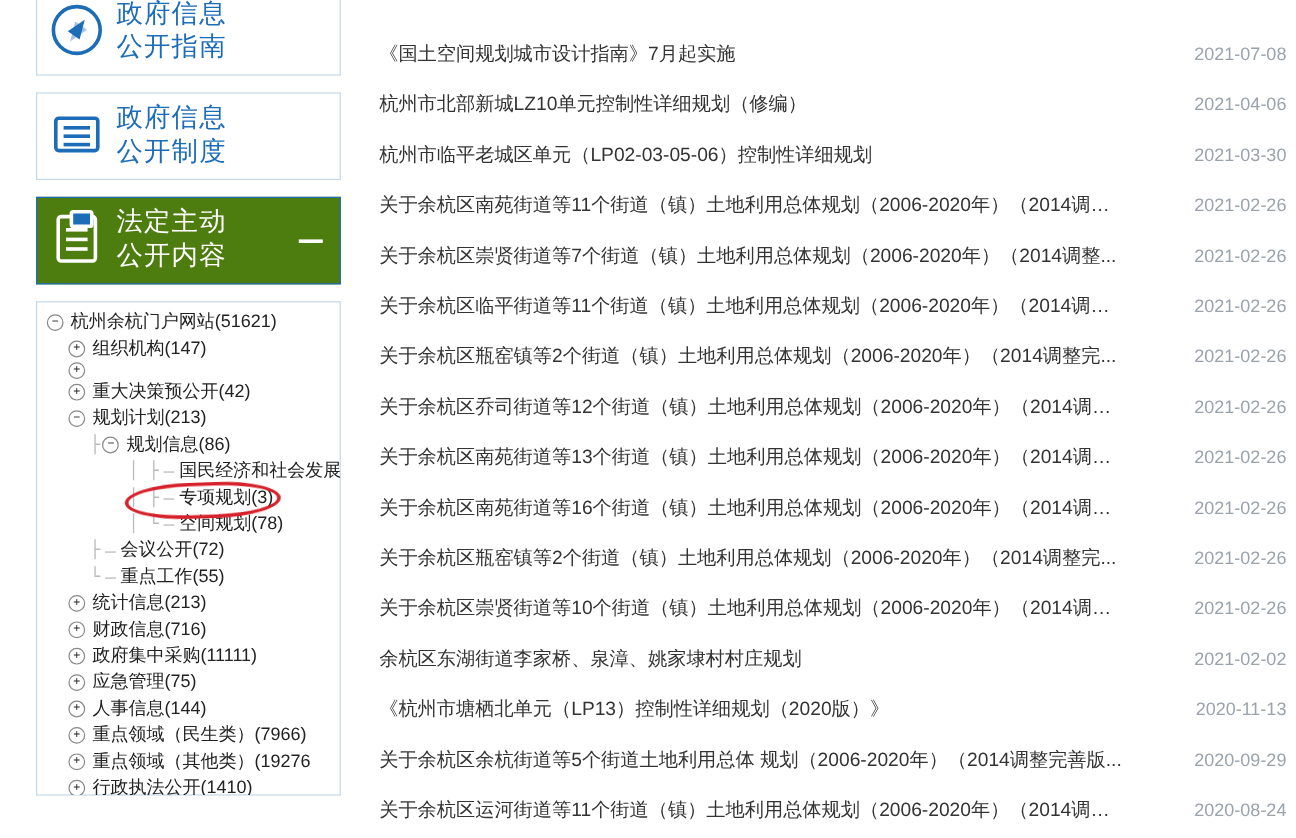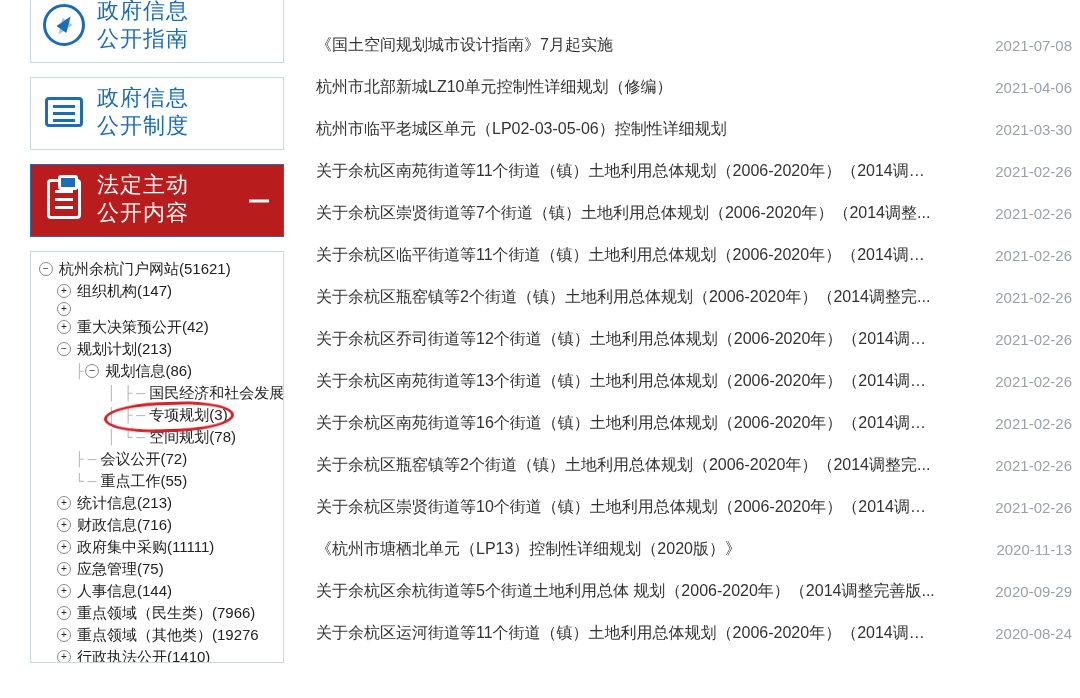--- a/index.html
+++ b/index.html
@@ -36,21 +36,21 @@
     margin-right: 10px;
     display: flex; align-items: center; justify-content: center;
   }
   .card .card-text {
     color: #1C6CB8;
     font-size: 22px;
     line-height: 1.25;
     letter-spacing: 1px;
   }
   .card-active {
-    background: #b91c1c;
+    background: #4d7c0f;
     border-color: #1C6CB8;
     position: relative;
   }
   .card-active .card-text { color: #fff; }
   .card-active .minus {
     position: absolute;
     right: 14px;
     top: 50%;
     transform: translateY(-50%);
     width: 20px; height: 3px;
@@ -348,20 +348,24 @@
       </div>
       <div class="article-row">
         <span class="article-title">关于余杭区瓶窑镇等2个街道（镇）土地利用总体规划（2006-2020年）（2014调整完...</span>
         <span class="article-date">2021-02-26</span>
       </div>
       <div class="article-row">
         <span class="article-title">关于余杭区崇贤街道等10个街道（镇）土地利用总体规划（2006-2020年）（2014调整...</span>
         <span class="article-date">2021-02-26</span>
       </div>
       <div class="article-row">
+        <span class="article-title">余杭区东湖街道李家桥、泉漳、姚家埭村村庄规划</span>
+        <span class="article-date">2021-02-02</span>
+      </div>
+      <div class="article-row">
         <span class="article-title">《杭州市塘栖北单元（LP13）控制性详细规划（2020版）》</span>
         <span class="article-date">2020-11-13</span>
       </div>
       <div class="article-row">
         <span class="article-title">关于余杭区余杭街道等5个街道土地利用总体 规划（2006-2020年）（2014调整完善版...</span>
         <span class="article-date">2020-09-29</span>
       </div>
       <div class="article-row">
         <span class="article-title">关于余杭区运河街道等11个街道（镇）土地利用总体规划（2006-2020年）（2014调整...</span>
         <span class="article-date">2020-08-24</span>

